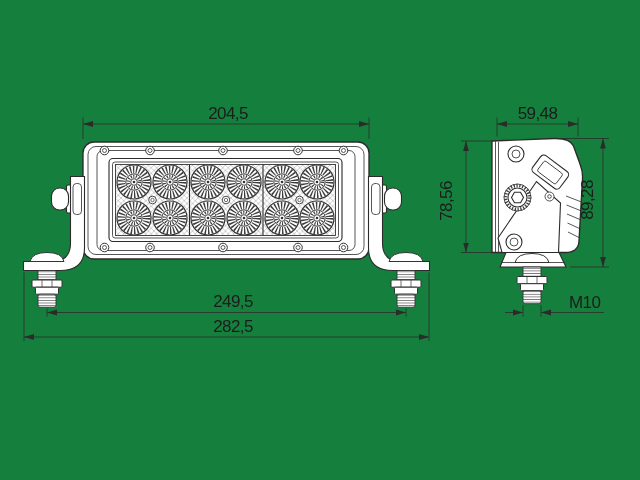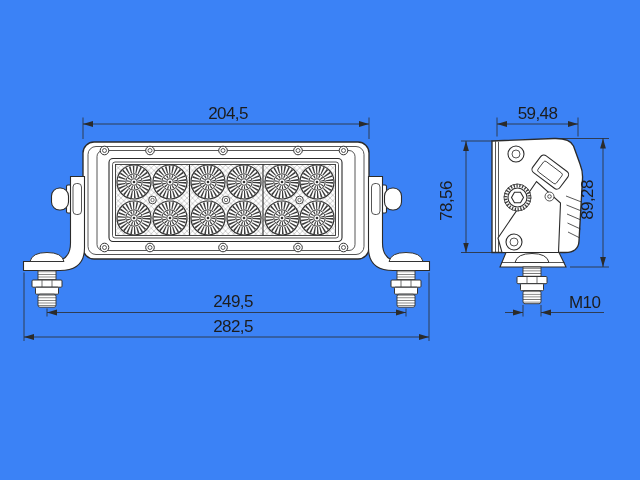--- a/index.html
+++ b/index.html
@@ -1,16 +1,16 @@
 <!DOCTYPE html>
 <html><head>
 <meta charset="utf-8">
 <style>
   html,body{margin:0;padding:0;background:#fff;}
-  .canvas{position:relative;width:640px;height:480px;background:#3b82f6;overflow:hidden;
+  .canvas{position:relative;width:640px;height:480px;background:#15803d;overflow:hidden;
           font-family:"Liberation Sans",sans-serif;}
   svg{display:block;}
   .dim{font-family:"Liberation Sans",sans-serif;font-size:17px;fill:#1c1c1c;letter-spacing:-0.6px;}
   .thin{stroke:#2b2b2b;stroke-width:0.8;fill:none;}
   .med{stroke:#2b2b2b;stroke-width:1.1;fill:none;}
   .bold{stroke:#2b2b2b;stroke-width:1.35;fill:none;}
   .white{fill:#ffffff;}
 </style>
 </head>
 <body>

